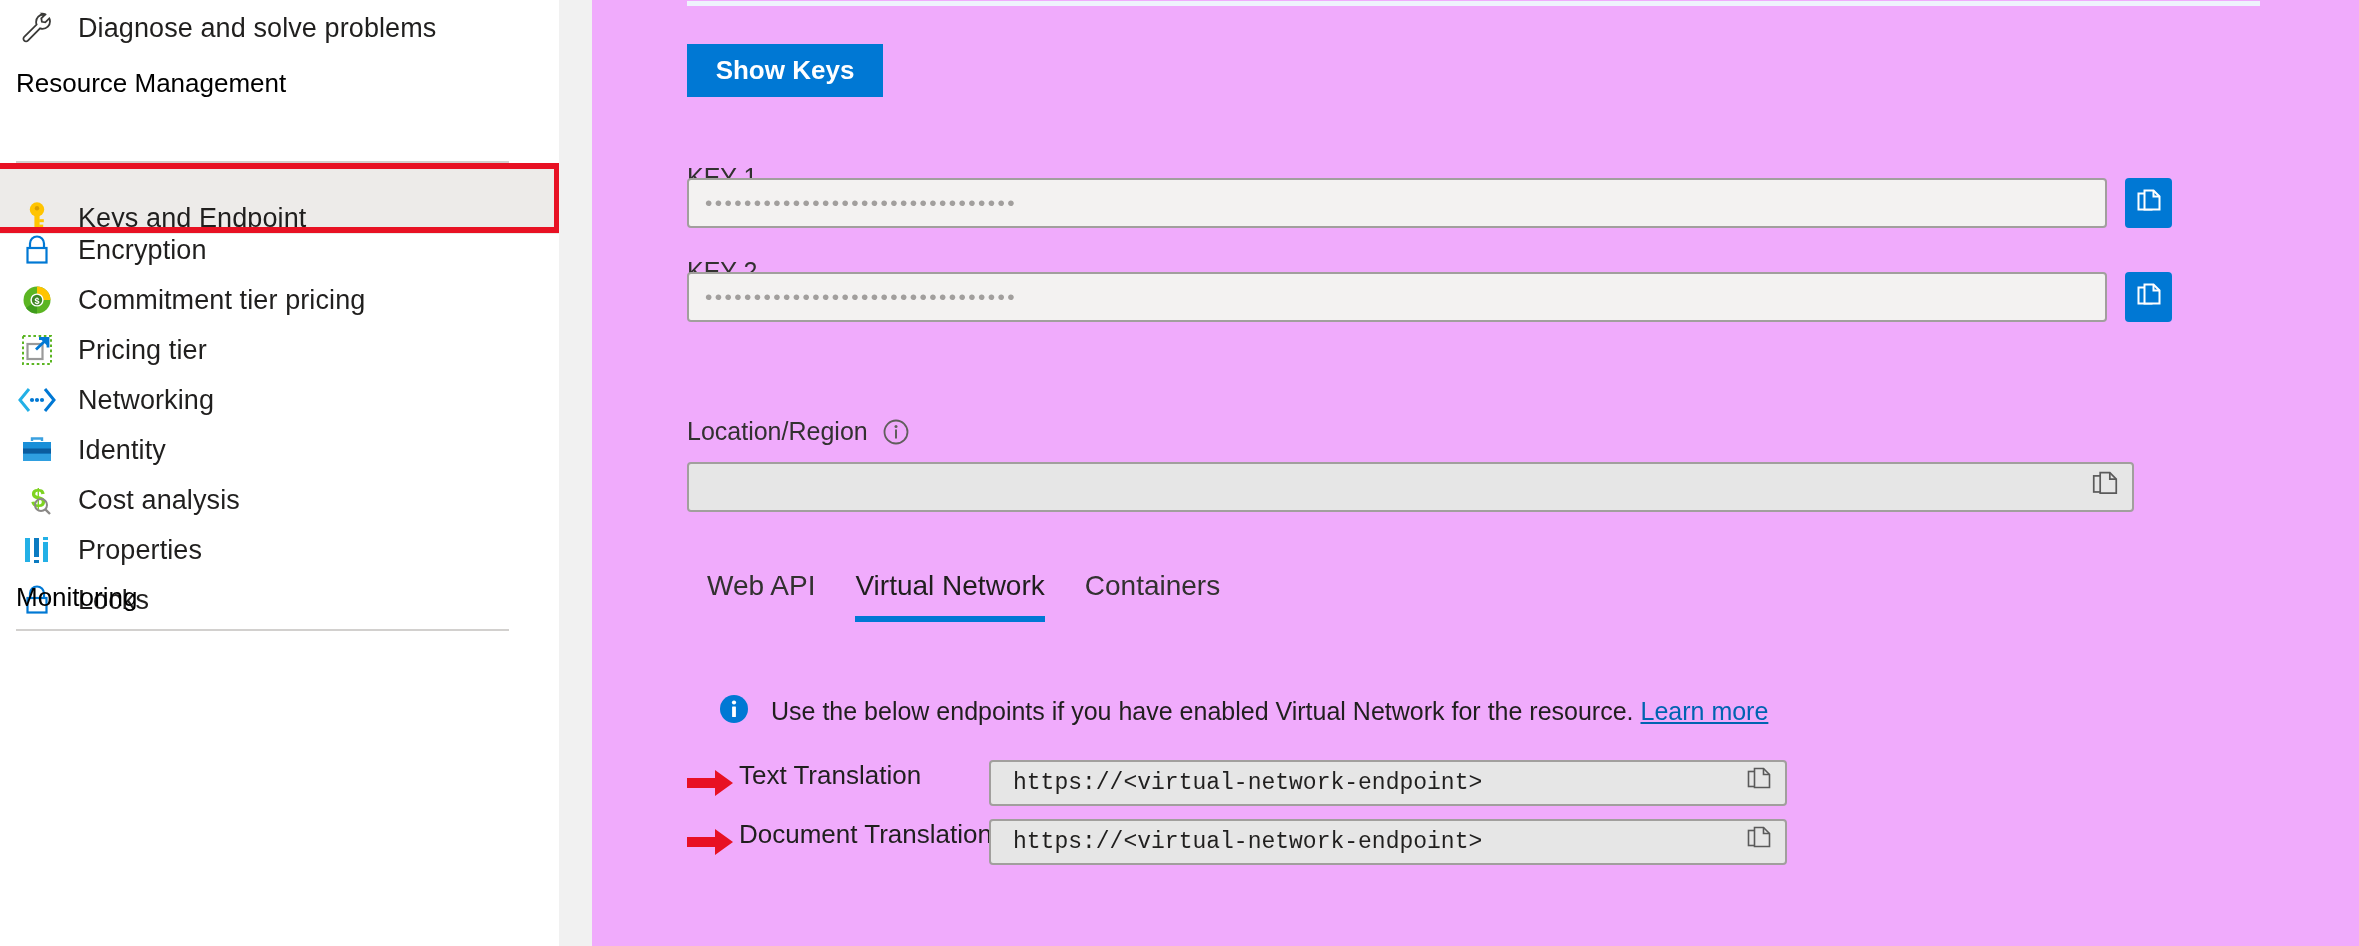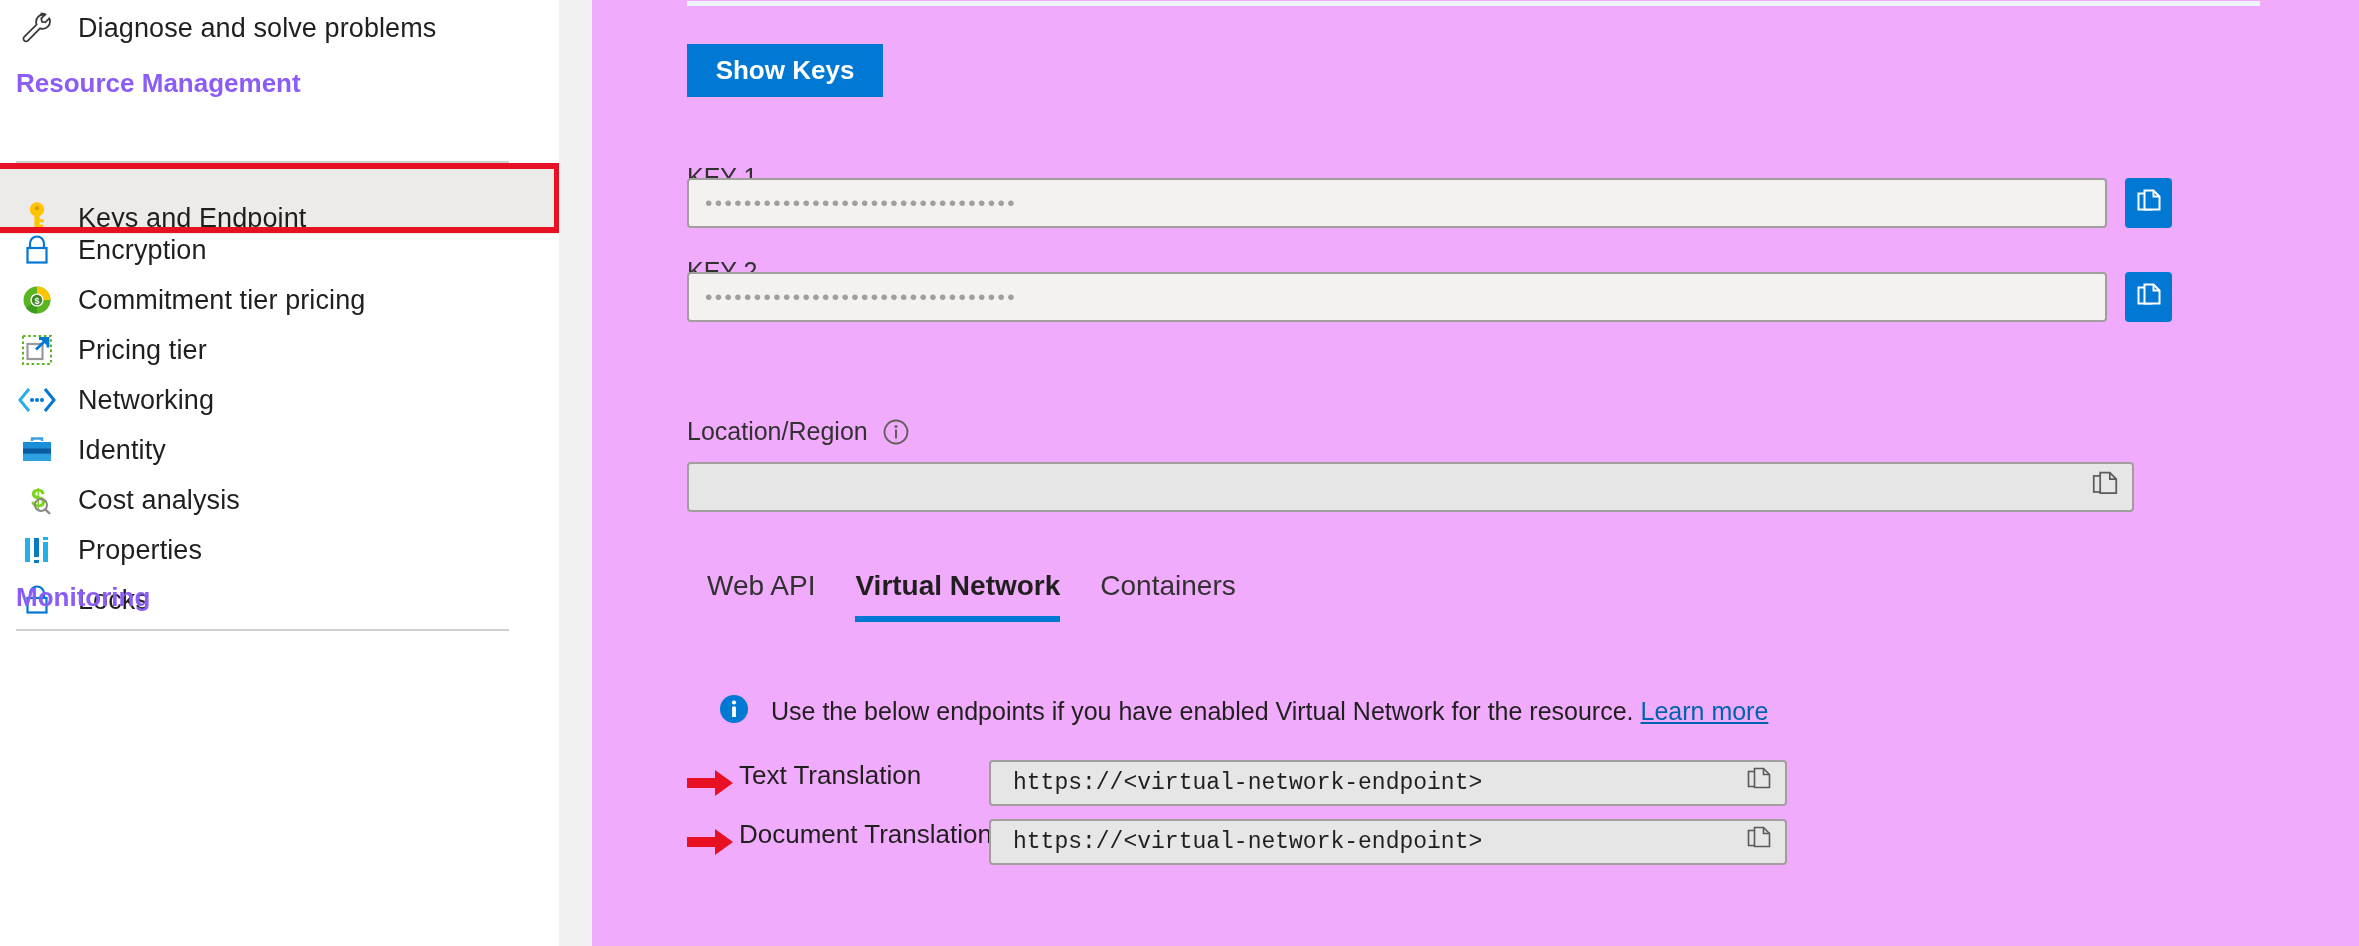--- a/index.html
+++ b/index.html
@@ -49,22 +49,22 @@
     white-space: nowrap;
   }
   .nav-item.selected {
     background: #edebe9;
     align-items: flex-end;
   }
   .section-head {
     position: absolute;
     left: 16px;
     font-size: 26px;
-    font-weight: bold;
-    color: #8b5cf6;
+    font-weight: normal;
+    color: #000000;
     white-space: nowrap;
   }
   .nav-sep {
     position: absolute;
     left: 16px;
     width: 493px;
     height: 2px;
     background: #d2d0ce;
   }
   
@@ -214,21 +214,21 @@
   }
   .tab {
     font-size: 28px;
     color: #323130;
     padding: 0 20px 20px 20px;
     cursor: pointer;
     position: relative;
     white-space: nowrap;
   }
   .tab.active {
-    font-weight: bold;
+    font-weight: normal;
     color: #201f1e;
   }
   .tab.active::after {
     content: "";
     position: absolute;
     left: 20px;
     right: 20px;
     bottom: 0;
     height: 6px;
     background: #0078d4;

